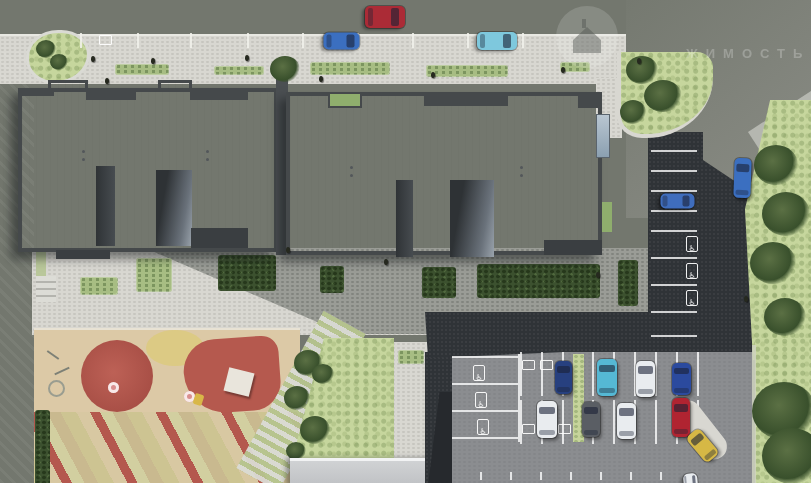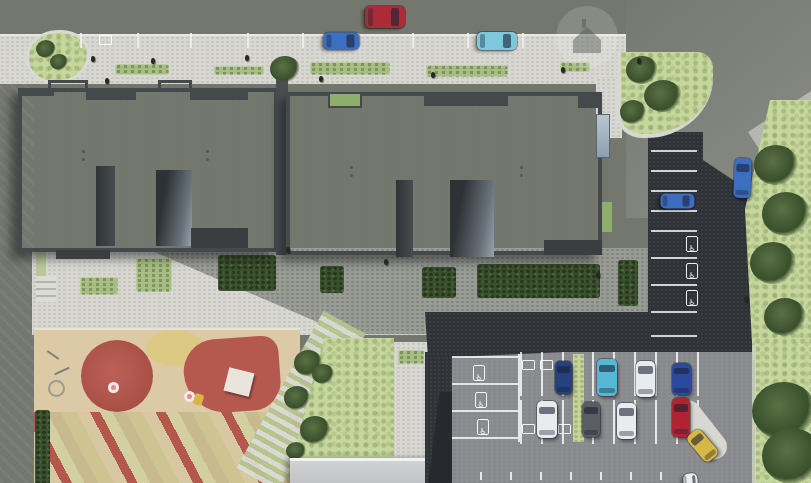--- a/index.html
+++ b/index.html
@@ -268,15 +268,16 @@
   <i class="person" style="left:105px;top:78px;"></i>
 
   <div class="wm">
     <span style="position:absolute;left:8px;top:2px;">
       <svg width="62" height="62" viewBox="0 0 62 62">
         <circle cx="31" cy="31" r="31" fill="rgba(255,255,255,0.15)"></circle>
         <path d="M17 34 L31 21 L45 34 L45 47 L17 47 Z" fill="rgba(80,85,80,0.45)"></path>
         <rect x="26" y="13" width="4" height="9" fill="rgba(80,85,80,0.45)"></rect>
       </svg>
     </span>
+    <span class="wm-l2">ЖИМОСТЬ</span>
   </div>
 
 </div>
 
 </body></html>

